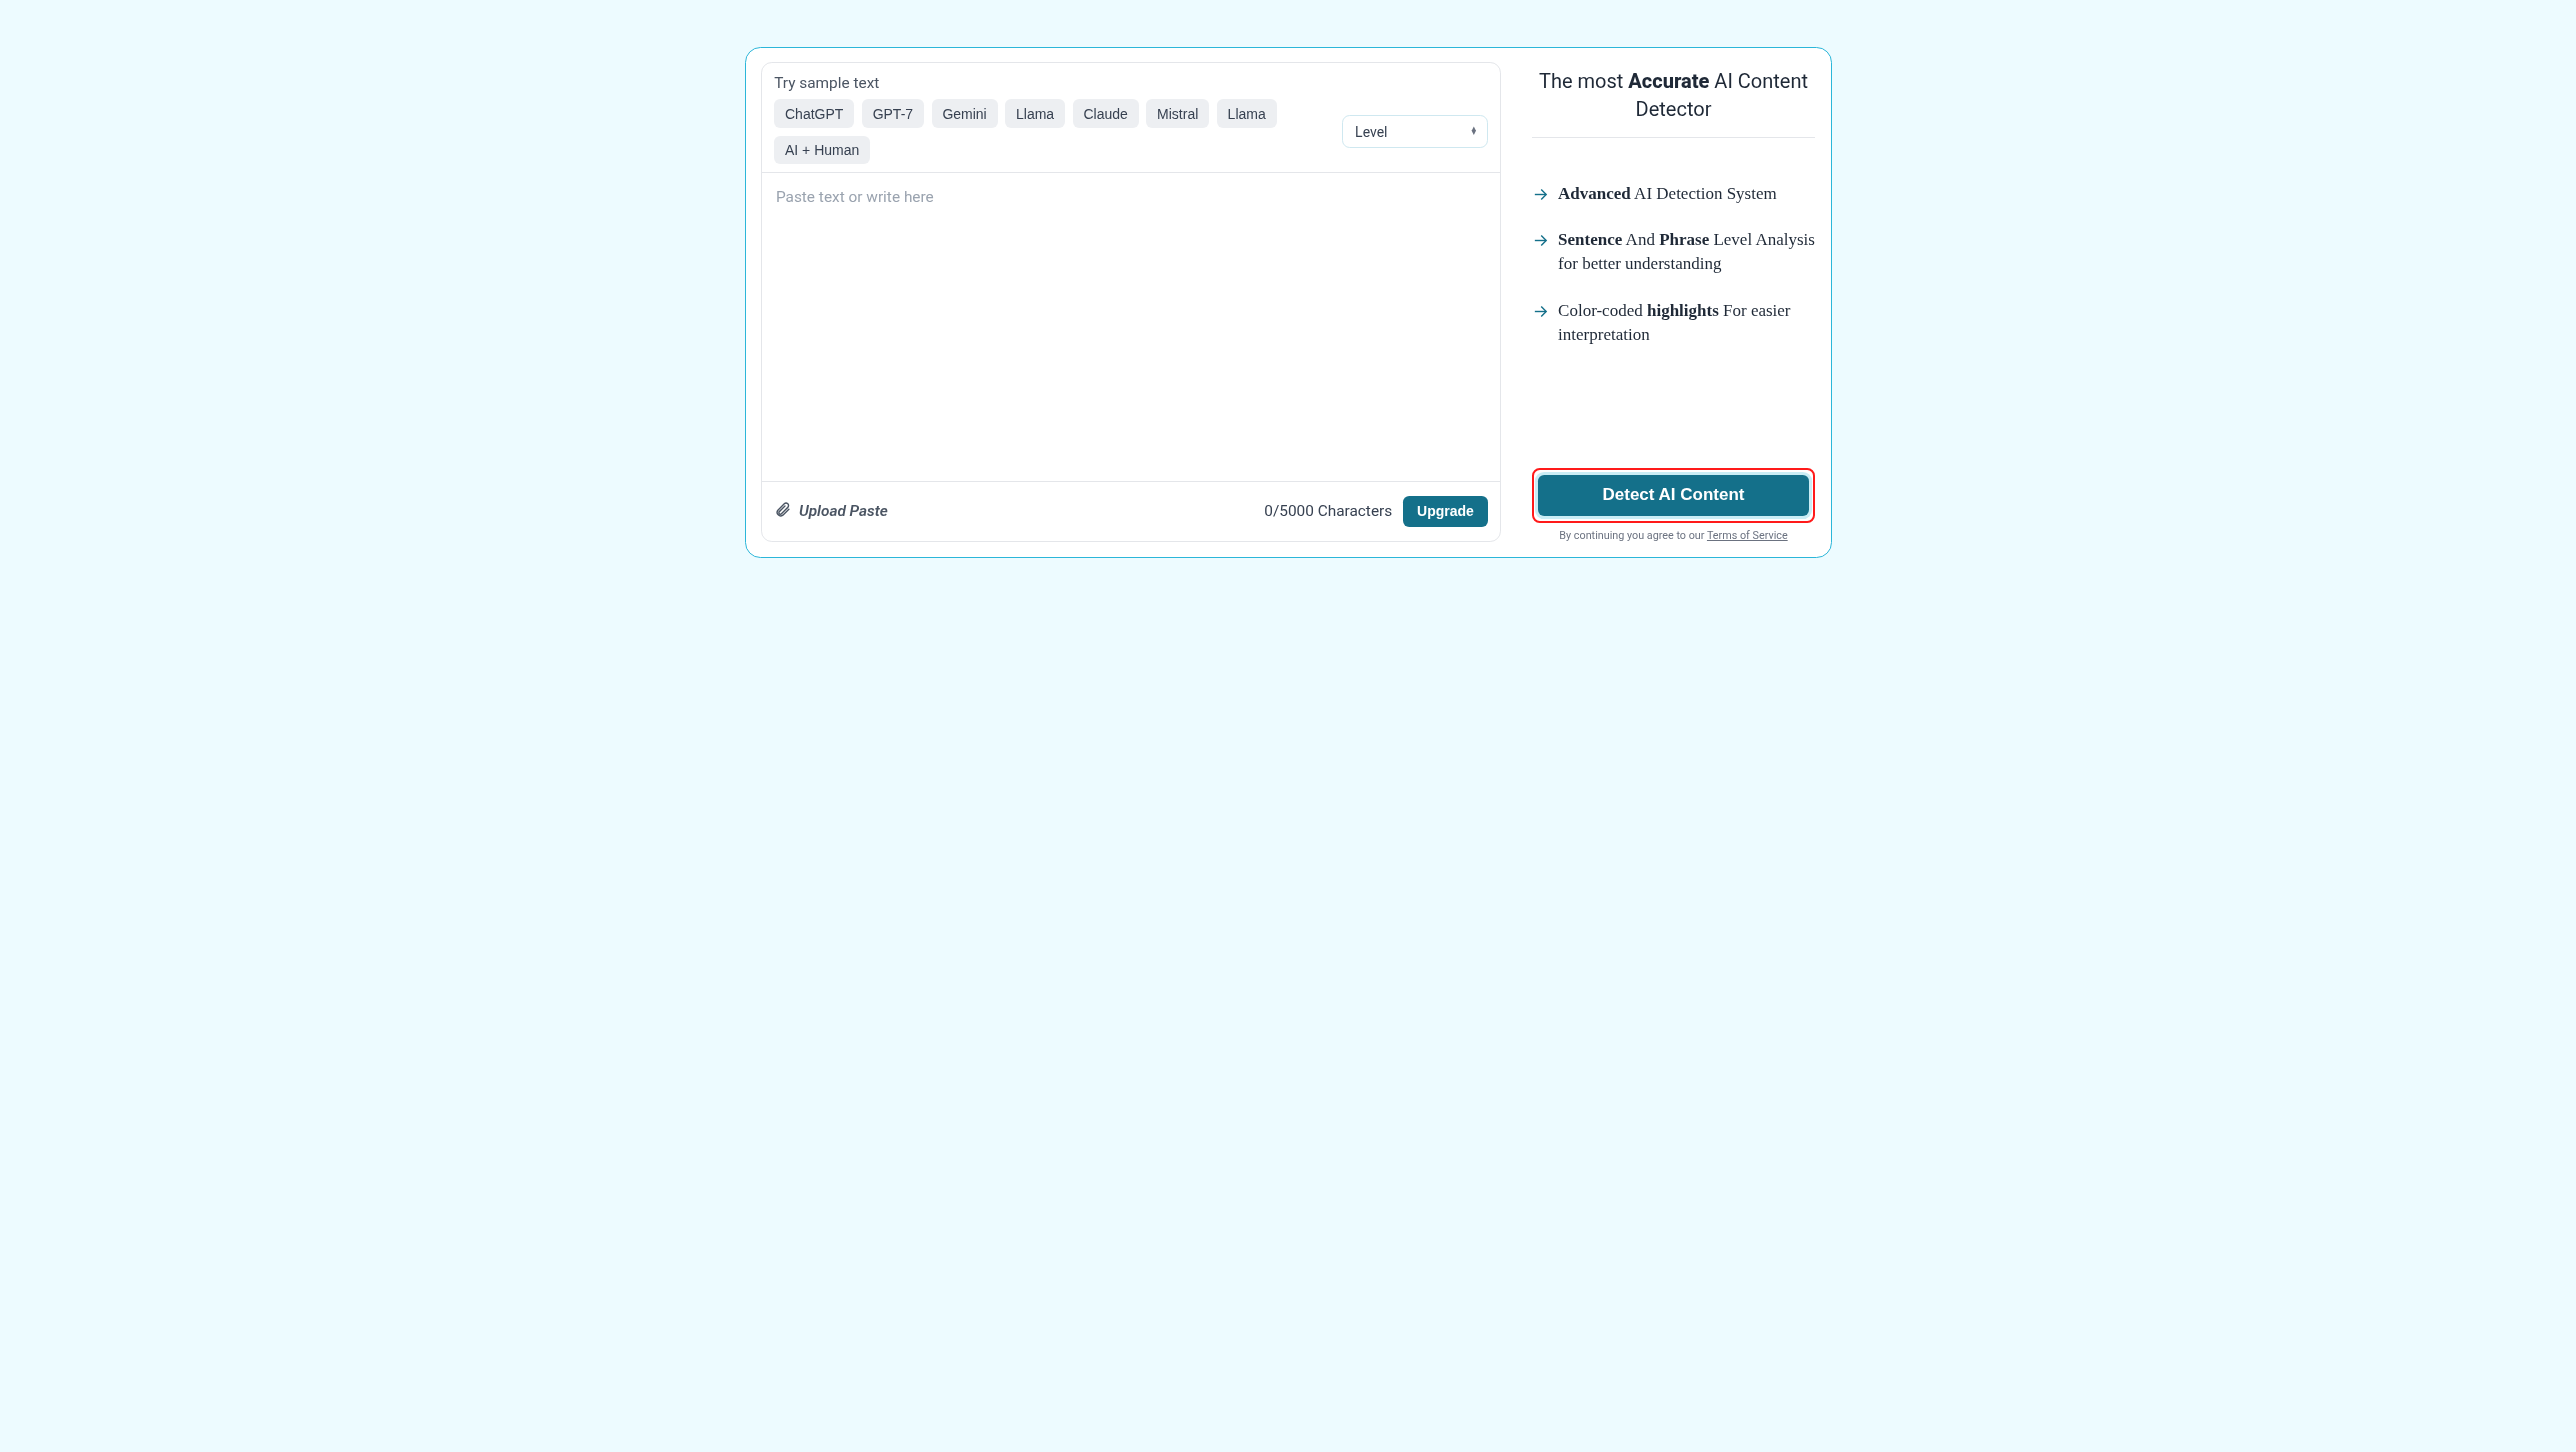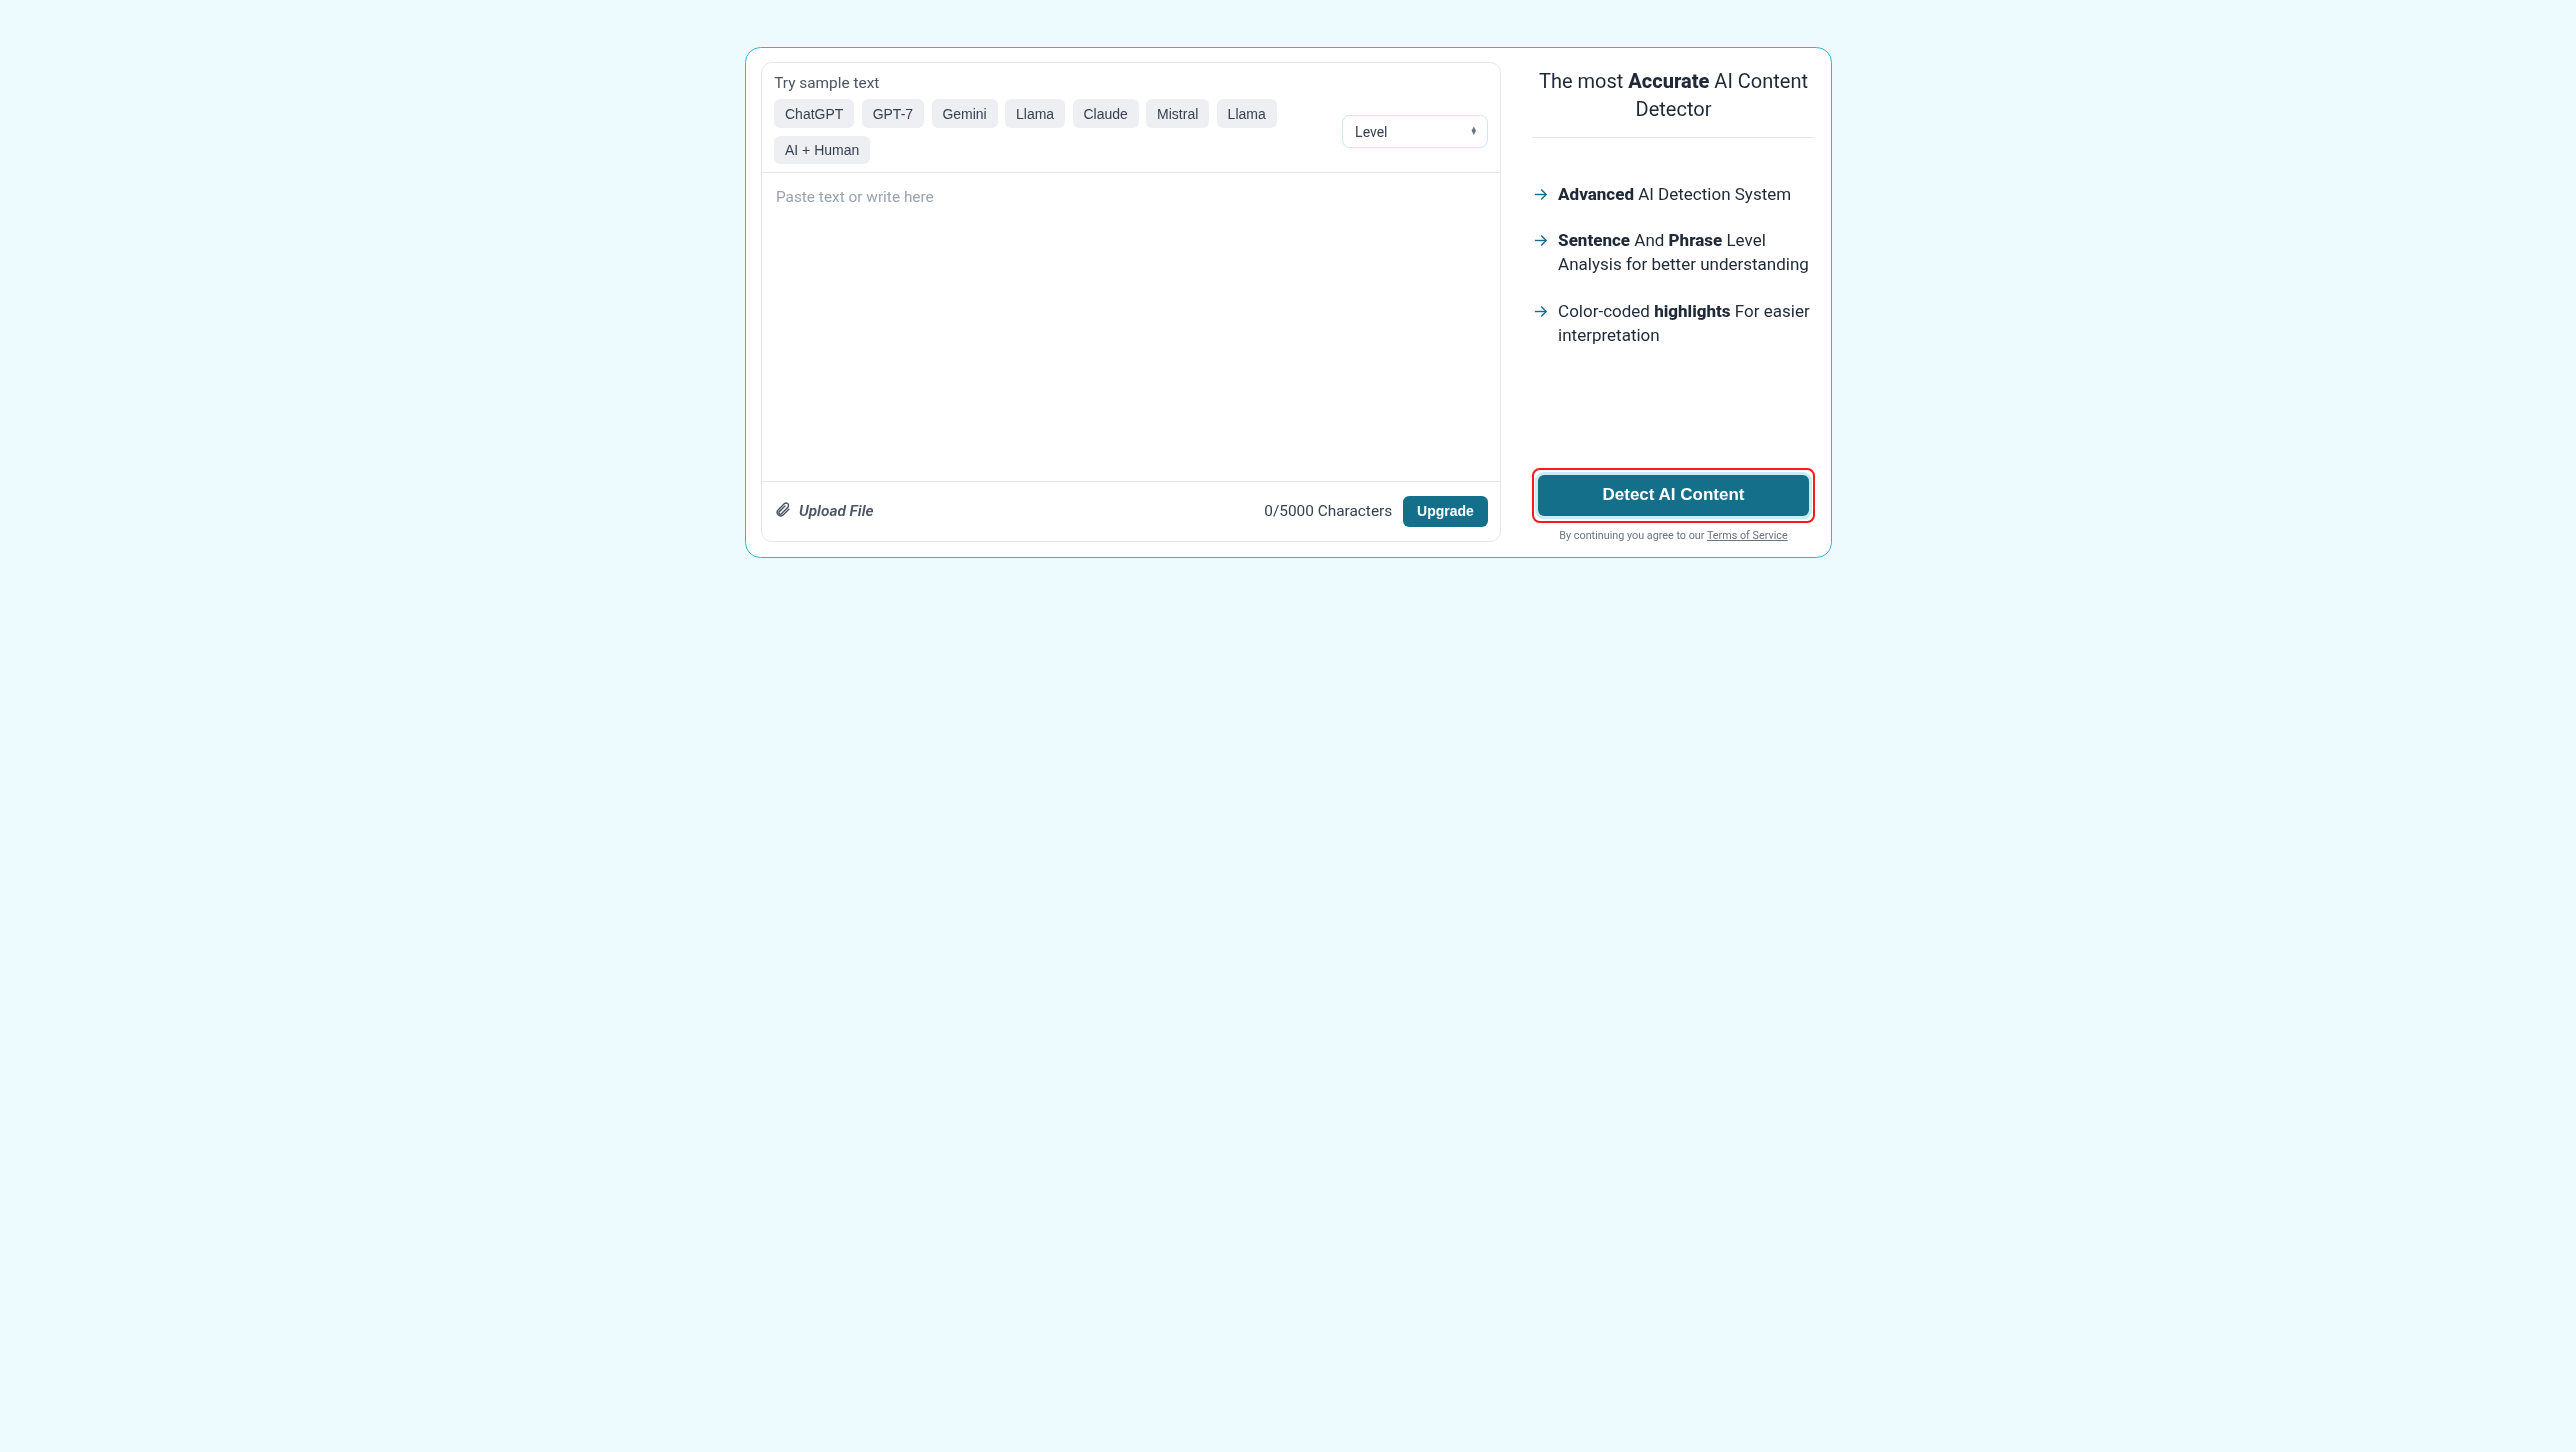--- a/index.html
+++ b/index.html
@@ -143,20 +143,21 @@
     line-height: 1.4;
     padding: 0 3.1px 14px 3.1px;
     border-bottom: 0.8px solid #e4e6ea;
   }
   .headline strong { font-weight: 800; }
   .features {
     padding-top: 17px;
     display: flex;
     flex-direction: column;
     gap: 21.6px;
+    font-family: Liberation Serif, serif;
   }
   .feature {
     display: flex;
     align-items: flex-start;
     gap: 9.2px;
   }
   .feature .arrow {
     width: 17px;
     height: 17px;
     flex-shrink: 0;
@@ -226,21 +227,21 @@
         </div>
       </div>
       <textarea class="textarea" placeholder="Paste text or write here" style=""></textarea>
       <div class="bottom-bar">
         <div class="upload">
           <span>
             <svg viewBox="0 0 24 24" fill="none" stroke-width="2" stroke-linecap="round" stroke-linejoin="round">
               <path d="M21 11.5l-8.5 8.5a5 5 0 01-7-7l9-9a3.5 3.5 0 015 5l-9 9a2 2 0 01-3-3l8-8"></path>
             </svg>
           </span>
-          <span>Upload File</span>
+          <span>Upload Paste</span>
         </div>
         <div class="spacer"></div>
         <div class="counter">0/5000 Characters</div>
         <button class="upgrade">Upgrade</button>
       </div>
     </div>
   </div>
 
   <div class="right">
     <div class="headline">

